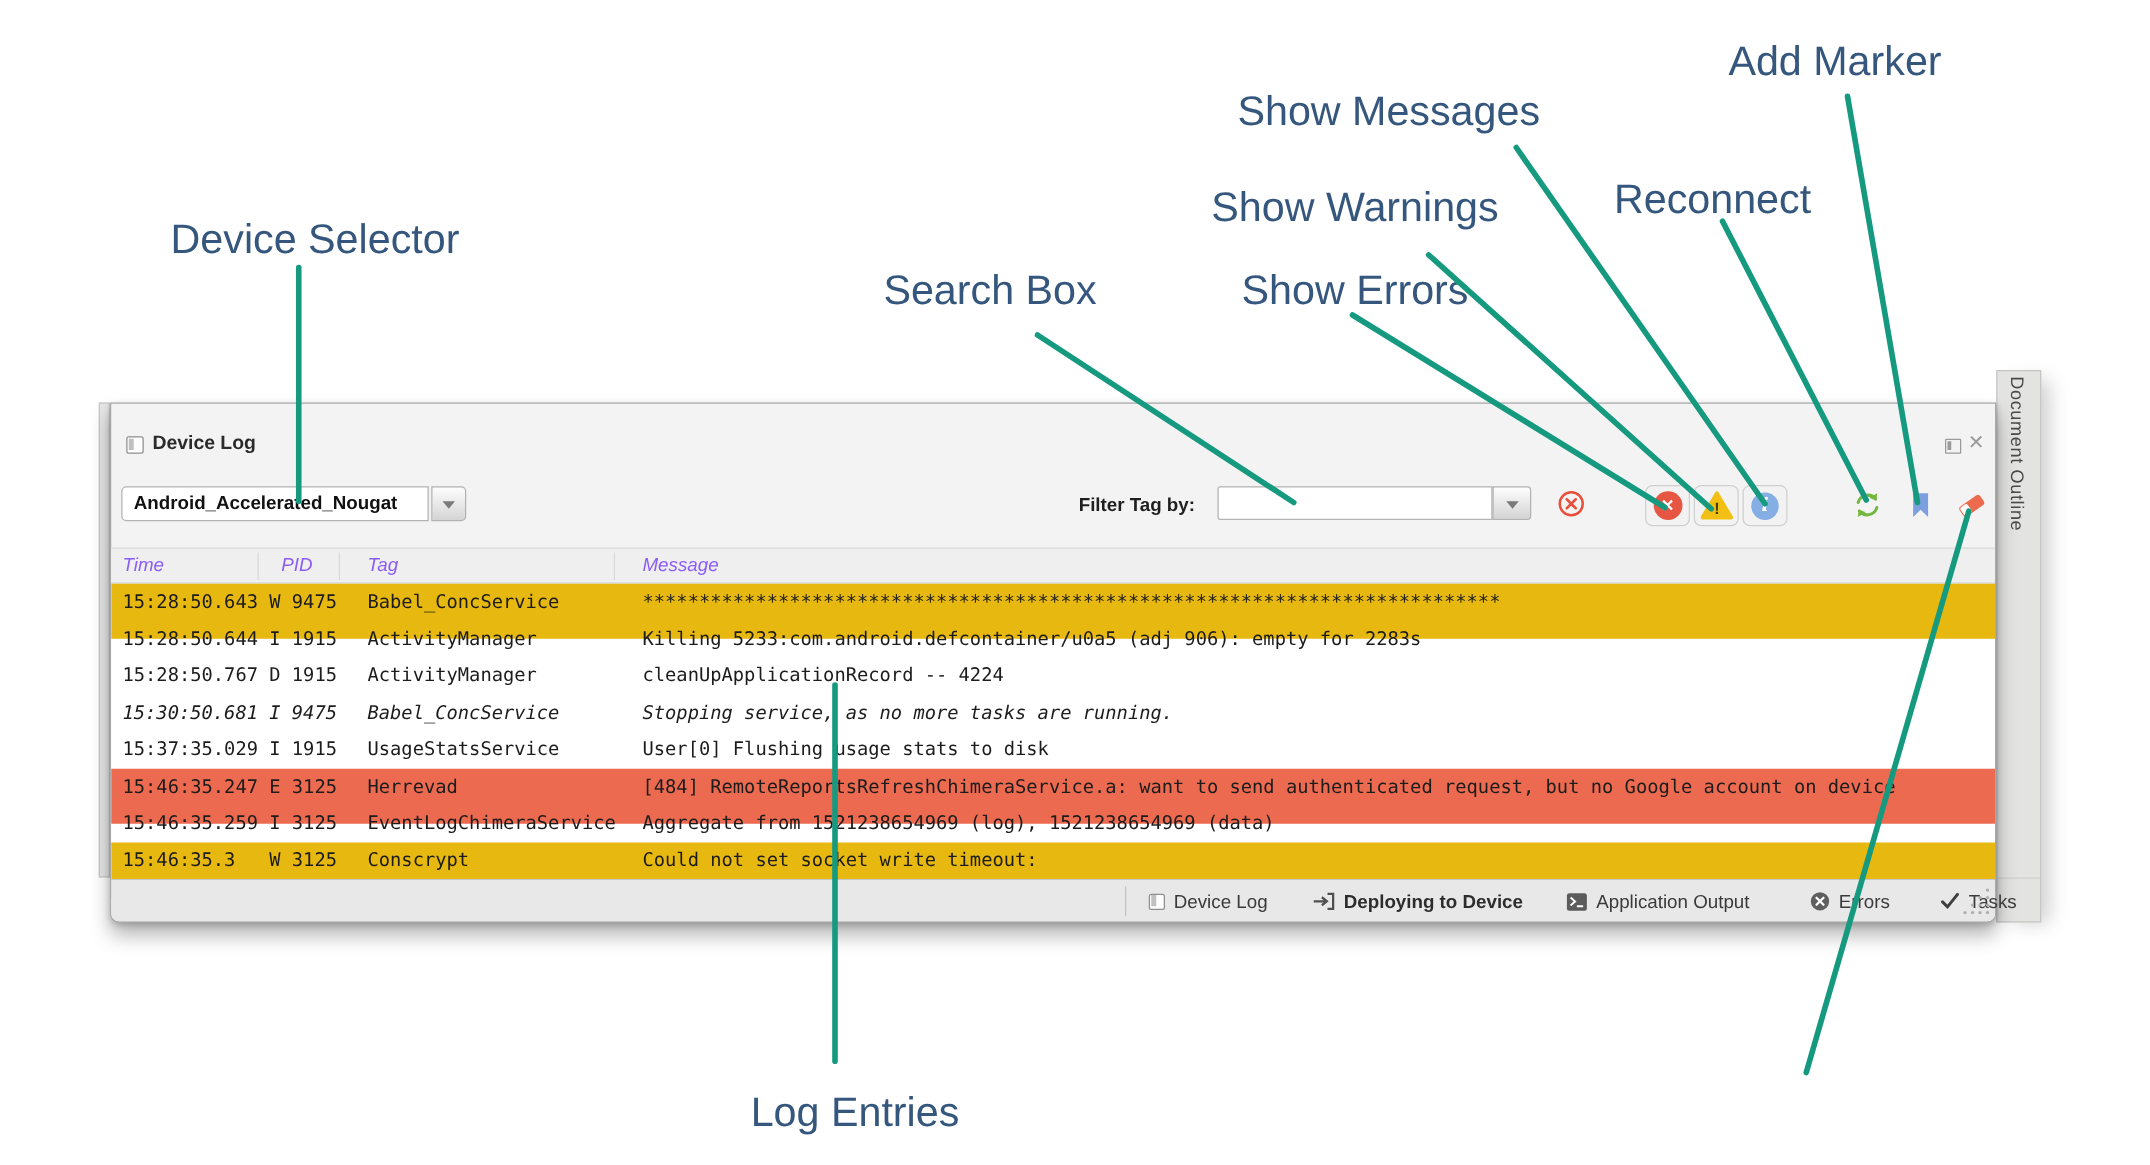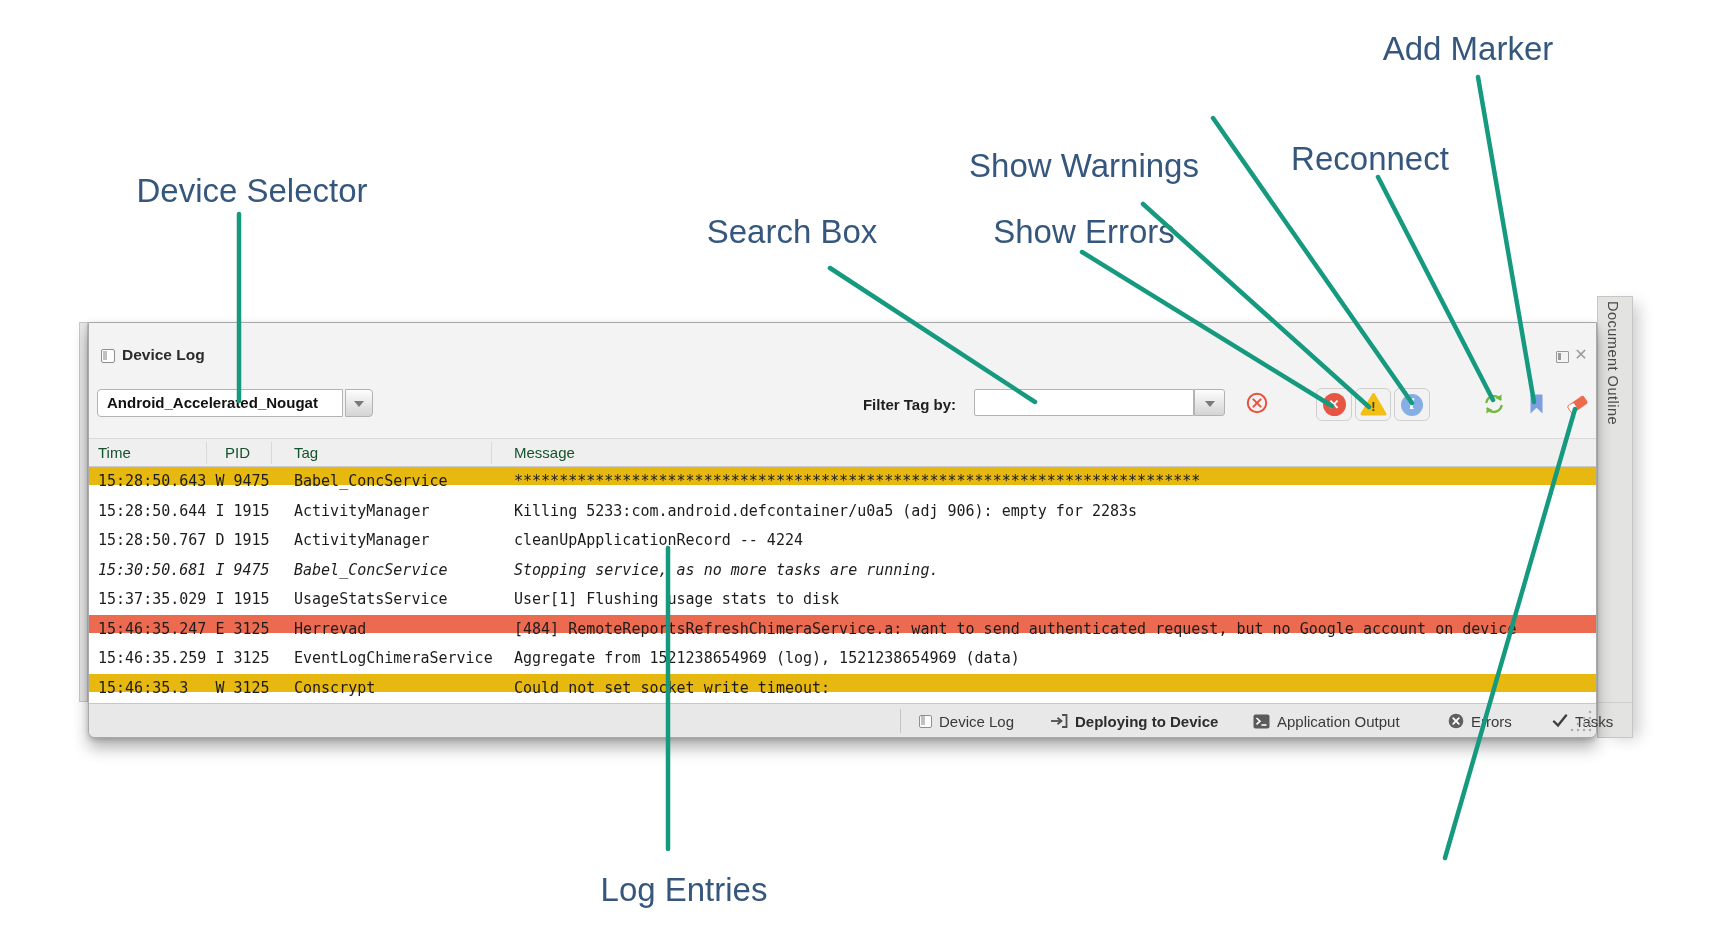--- a/index.html
+++ b/index.html
@@ -62,24 +62,24 @@
              font-size:13px;font-weight:700;line-height:23px;text-align:center;}
   .info-glyph{width:22px;height:22px;border-radius:50%;background:#85aee4;color:#fff;
               font-family:"DejaVu Serif",serif;font-style:italic;font-weight:700;
               font-size:15px;line-height:21px;text-align:center;}
   .icon-abs{position:absolute;}
   .clear-filter{left:1157px;top:69px;width:22px;height:22px;}
 
   
   .tbl-header{position:absolute;left:0px;top:115px;width:1507px;height:29px;background:#f0efef;
               border-top:1px solid #dbdbdb;border-bottom:1px solid #cccbcb;}
-  .tbl-header span{position:absolute;top:0;line-height:27px;font-size:15px;color:#14532d;}
+  .tbl-header span{position:absolute;top:0;line-height:27px;font-size:15px;color:#8b5cf6;font-style:italic;}
   .tbl-header .div{position:absolute;top:3px;width:1px;height:22px;background:#d9d9d9;}
   .rows-bg{position:absolute;left:0;top:144px;width:1507px;height:236px;background:#ffffff;}
-  .log-row{position:absolute;left:0;width:1507px;height:18px;font-family:"DejaVu Sans Mono",monospace;
+  .log-row{position:absolute;left:0;width:1507px;height:44px;font-family:"DejaVu Sans Mono",monospace;
            font-size:15px;color:#1c1c1c;}
   .log-row span{position:absolute;top:0;line-height:29.5px;white-space:pre;}
   .log-row .c-time{left:9px;}
   .log-row .c-tag{left:205px;}
   .log-row .c-msg{left:425px;}
   .log-row.warning{background:var(--c-warning-row,#e7b80f);}
   .log-row.error{background:var(--c-error-row,#ec6a50);}
 
   
   .statusbar{position:absolute;left:0;top:380px;width:1507px;height:34px;background:#e9e8e8;
@@ -185,21 +185,21 @@
           <span class="c-msg">cleanUpApplicationRecord -- 4224</span>
         </div>
         <div class="log-row" style="top: 232.5px; font-style: italic;">
           <span class="c-time">15:30:50.681 I 9475</span>
           <span class="c-tag">Babel_ConcService</span>
           <span class="c-msg">Stopping service, as no more tasks are running.</span>
         </div>
         <div class="log-row" style="top: 262px;">
           <span class="c-time">15:37:35.029 I 1915</span>
           <span class="c-tag">UsageStatsService</span>
-          <span class="c-msg">User[1] Flushing usage stats to disk</span>
+          <span class="c-msg">User[0] Flushing usage stats to disk</span>
         </div>
         <div class="log-row error" style="top: 291.5px;">
           <span class="c-time">15:46:35.247 E 3125</span>
           <span class="c-tag">Herrevad</span>
           <span class="c-msg">[484] RemoteReportsRefreshChimeraService.a: want to send authenticated request, but no Google account on device</span>
         </div>
         <div class="log-row" style="top: 321px;">
           <span class="c-time">15:46:35.259 I 3125</span>
           <span class="c-tag">EventLogChimeraService</span>
           <span class="c-msg">Aggregate from 1521238654969 (log), 1521238654969 (data)</span>
@@ -279,16 +279,17 @@
     <line x1="1378" y1="177" x2="1493" y2="400"></line>
     <line x1="1478" y1="77" x2="1534" y2="402"></line>
     <line x1="668" y1="548" x2="668" y2="849"></line>
     <line x1="1575" y1="409" x2="1445" y2="858"></line>
   </svg>
 
   <div class="ann-label" style="left:252px;top:191px">Device Selector</div>
   <div class="ann-label" style="left:792px;top:232px">Search Box</div>
   <div class="ann-label" style="left:1084px;top:232px">Show Errors</div>
   <div class="ann-label" style="left:1084px;top:166px">Show Warnings</div>
+  <div class="ann-label" style="left:1111px;top:89px">Show Messages</div>
   <div class="ann-label" style="left:1370px;top:159px">Reconnect</div>
   <div class="ann-label" style="left:1468px;top:49px">Add Marker</div>
   <div class="ann-label" style="left:684px;top:890px">Log Entries</div>
 </div>
 
 </body></html>

